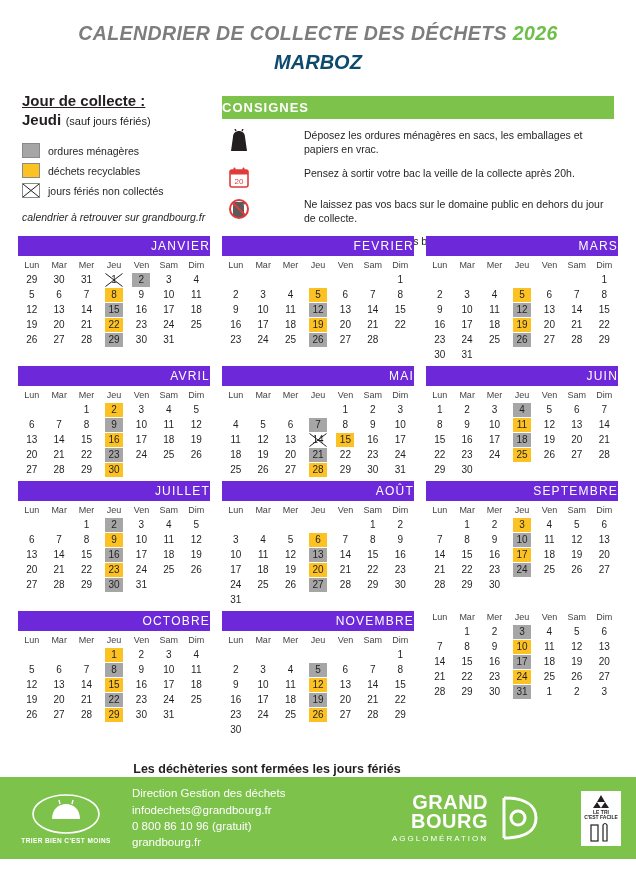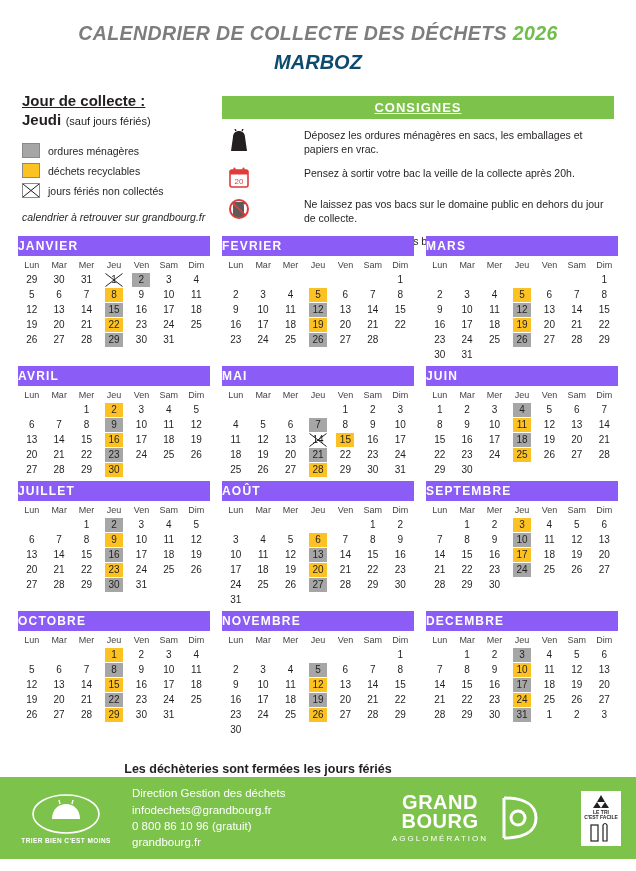--- a/index.html
+++ b/index.html
@@ -70,26 +70,24 @@
 
   
   .consignes {
     position: absolute;
     left: 222px; top: 96px;
     width: 392px;
   }
   .consignes-title {
     background: #7dc24b;
     color: #ffffff;
-    text-align: center;
     font-size: 13px;
     font-weight: bold;
     letter-spacing: 1px;
     padding: 4px 0 4px 0;
-    text-decoration: underline;
   }
   .consigne-item {
     display: flex;
     align-items: flex-start;
     margin-top: 9px;
   }
   .consigne-icon {
     width: 34px; flex: none;
     display: flex; justify-content: center; align-items: flex-start;
     padding-top: 1px;
@@ -106,25 +104,25 @@
     position: absolute;
     left: 18px; top: 236px;
     width: 600px;
     display: grid;
     grid-template-columns: repeat(3, 1fr);
     column-gap: 12px;
     row-gap: 4px;
   }
   .month { width: 192px; }
   .month-name {
-    background: #8b5cf6;
+    background: #6d28d9;
     color: #ffffff;
-    text-align: left;
+    text-align: right;
     font-size: 12px;
-    font-weight: bold;
+    font-weight: normal;
     letter-spacing: 1.2px;
     padding: 3px 0;
     margin-bottom: 3px;
   }
   table.mtbl {
     border-collapse: collapse;
     width: 192px;
     table-layout: fixed;
   }
   table.mtbl th {
@@ -151,21 +149,21 @@
   }
   td .cell.grey { background: #a6a6a6; }
   td .cell.yellow { background: #fcc223; }
   td .cell.ferie { background: #ffffff; }
   td .cell.ferie svg { position: absolute; left: 0; top: 0; }
   td .cell span { position: relative; z-index: 2; }
 
   
   .decheteries {
     position: absolute;
-    left: 0; top: 762px; width: 516px;
+    left: 9px; top: 762px; width: 516px;
     text-align: center;
     font-size: 12.5px;
     font-weight: bold;
   }
   .footer {
     position: absolute;
     left: 0; bottom: 12px; width: 636px; height: 82px;
     background: #7dc24b;
     display: flex;
     align-items: center;
@@ -182,21 +180,21 @@
     flex: none; width: 222px;
     color: #ffffff;
     font-size: 11.5px;
     line-height: 1.42;
   }
   .footer-brand {
     flex: 1;
     display: flex; align-items: center; justify-content: center;
     color: #ffffff;
   }
-  .brand-text { text-align: center; margin-right: 6px; }
+  .brand-text { text-align: right; margin-right: 6px; }
   .brand-text .l1, .brand-text .l2 {
     font-size: 20px; font-weight: bold; line-height: 0.95; letter-spacing: 0.5px;
   }
   .brand-text .l3 { font-size: 8px; letter-spacing: 2px; margin-top: 3px; }
   .footer-tri {
     width: 46px; flex: none;
     margin-right: 12px;
     display: flex; flex-direction: column; align-items: center;
   }
   .tri-box {
@@ -1832,21 +1830,20 @@
                 <span class="cell"><span></span></span>
               </td>
               <td>
                 <span class="cell"><span></span></span>
               </td>
             </tr>
           </tbody>
         </table>
       </div>
       <div class="month">
-        <div class="month-name">DECEMBRE</div>
         <table class="mtbl">
           <thead>
             <tr>
               <th>Lun</th>
               <th>Mar</th>
               <th>Mer</th>
               <th>Jeu</th>
               <th>Ven</th>
               <th>Sam</th>
               <th>Dim</th>

